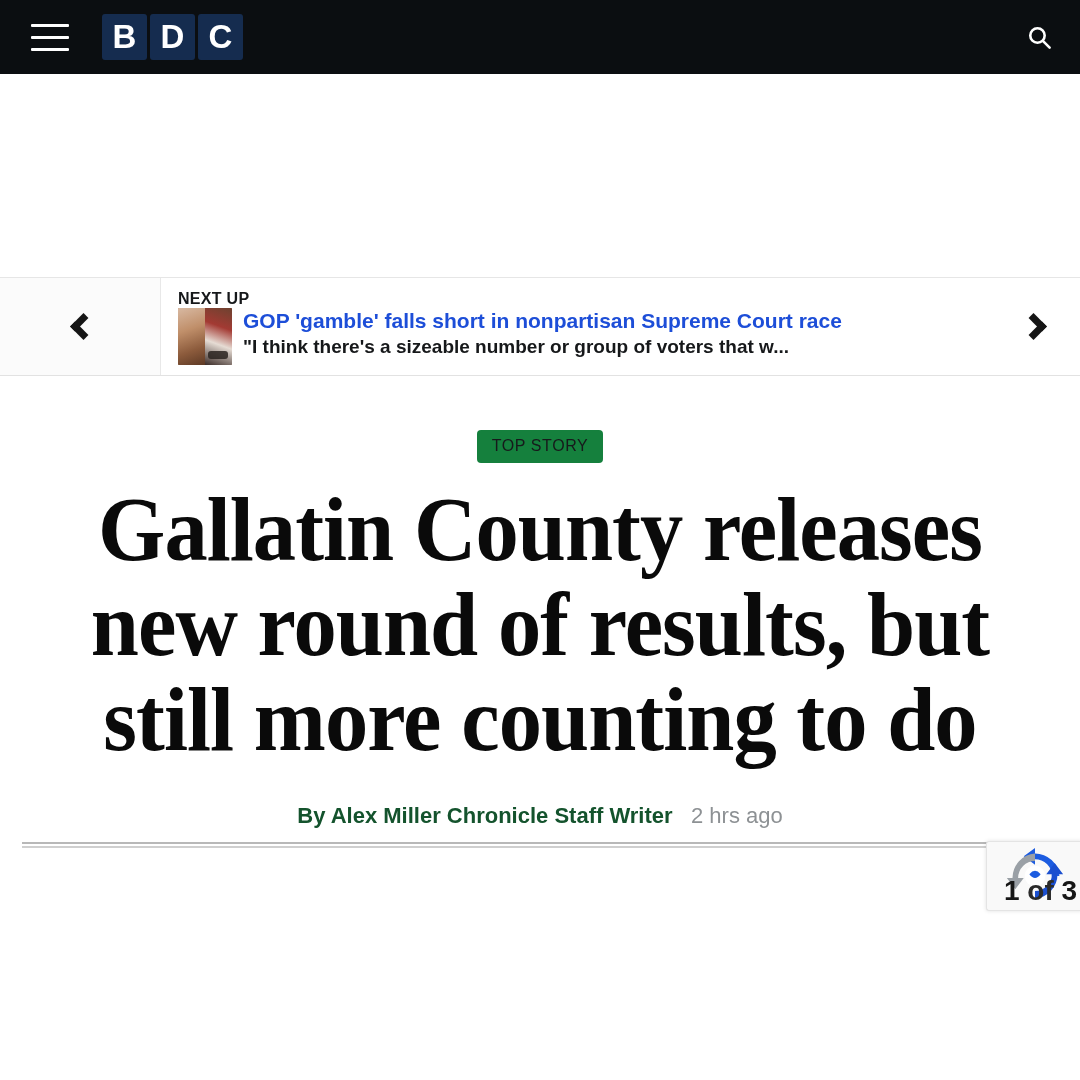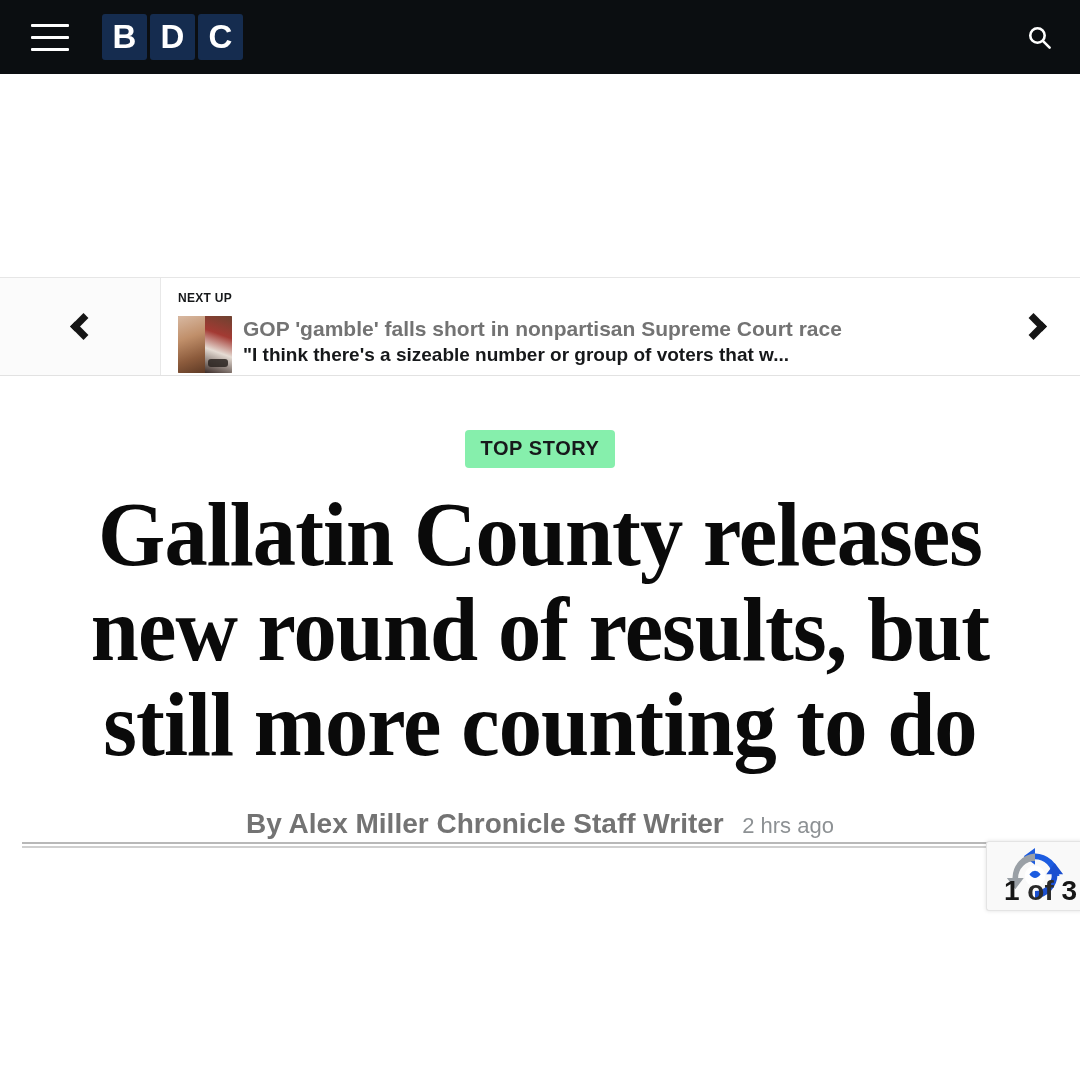--- a/index.html
+++ b/index.html
@@ -137,26 +137,26 @@
   .chev.right { transform: rotate(45deg); }
 
   .nextup-content {
     flex: 1 1 auto;
     padding: 11px 0 0 17px;
     overflow: hidden;
     cursor: pointer;
     min-width: 0;
   }
   .nextup-kicker {
-    font-size: 12px;
+    font-size: 16px;
     font-weight: bold;
     color: #16181a;
     letter-spacing: 0.3px;
     line-height: 19px;
-    margin-bottom: 8px;
+    margin-bottom: 0;
     font-family: "Liberation Sans", sans-serif;
   }
   .nextup-row {
     display: flex;
     align-items: flex-start;
     gap: 11px;
   }
   .nextup-thumb {
     width: 54px;
     height: 57px;
@@ -181,21 +181,21 @@
     right: 4px; bottom: 6px;
     width: 20px; height: 8px;
     background: #2a2320;
     border-radius: 3px;
     opacity: 0.85;
   }
   .nextup-text { min-width: 0; flex: 1 1 auto; }
   .nextup-title {
     font-size: 21px;
     font-weight: bold;
-    color: #737373;
+    color: #1d4ed8;
     line-height: 26px;
     white-space: nowrap;
     overflow: hidden;
     text-overflow: ellipsis;
     font-family: "Liberation Sans", sans-serif;
   }
   .nextup-sub {
     font-size: 19px;
     font-weight: bold;
     color: #16181a;
@@ -212,24 +212,24 @@
     width: 1080px;
   }
 
   .toplabel-wrap {
     display: flex;
     justify-content: center;
     padding-top: 54px;
   }
   .toplabel {
     display: inline-block;
-    background: #86efac;
+    background: #15803d;
     color: #17191b;
-    font-size: 20px;
-    font-weight: bold;
+    font-size: 16px;
+    font-weight: normal;
     letter-spacing: 0.6px;
     padding: 7px 15px 8px 15px;
     border-radius: 4px;
     font-family: "Liberation Sans", sans-serif;
   }
 
   .headline {
     margin: 19px auto 0 auto;
     width: 1010px;
     text-align: center;
@@ -242,23 +242,23 @@
     transform: scaleX(0.94);
     transform-origin: center top;
   }
 
   .byline {
     margin-top: 36px;
     text-align: center;
     font-family: "Liberation Sans", sans-serif;
   }
   .byline .author {
-    font-size: 28px;
-    font-weight: bold;
-    color: #737373;
+    font-size: 22px;
+    font-weight: bold;
+    color: #14532d;
   }
   .byline .time {
     font-size: 22px;
     color: #8d9194;
     margin-left: 14px;
   }
 
   .rule {
     position: absolute;
     top: 466px;

